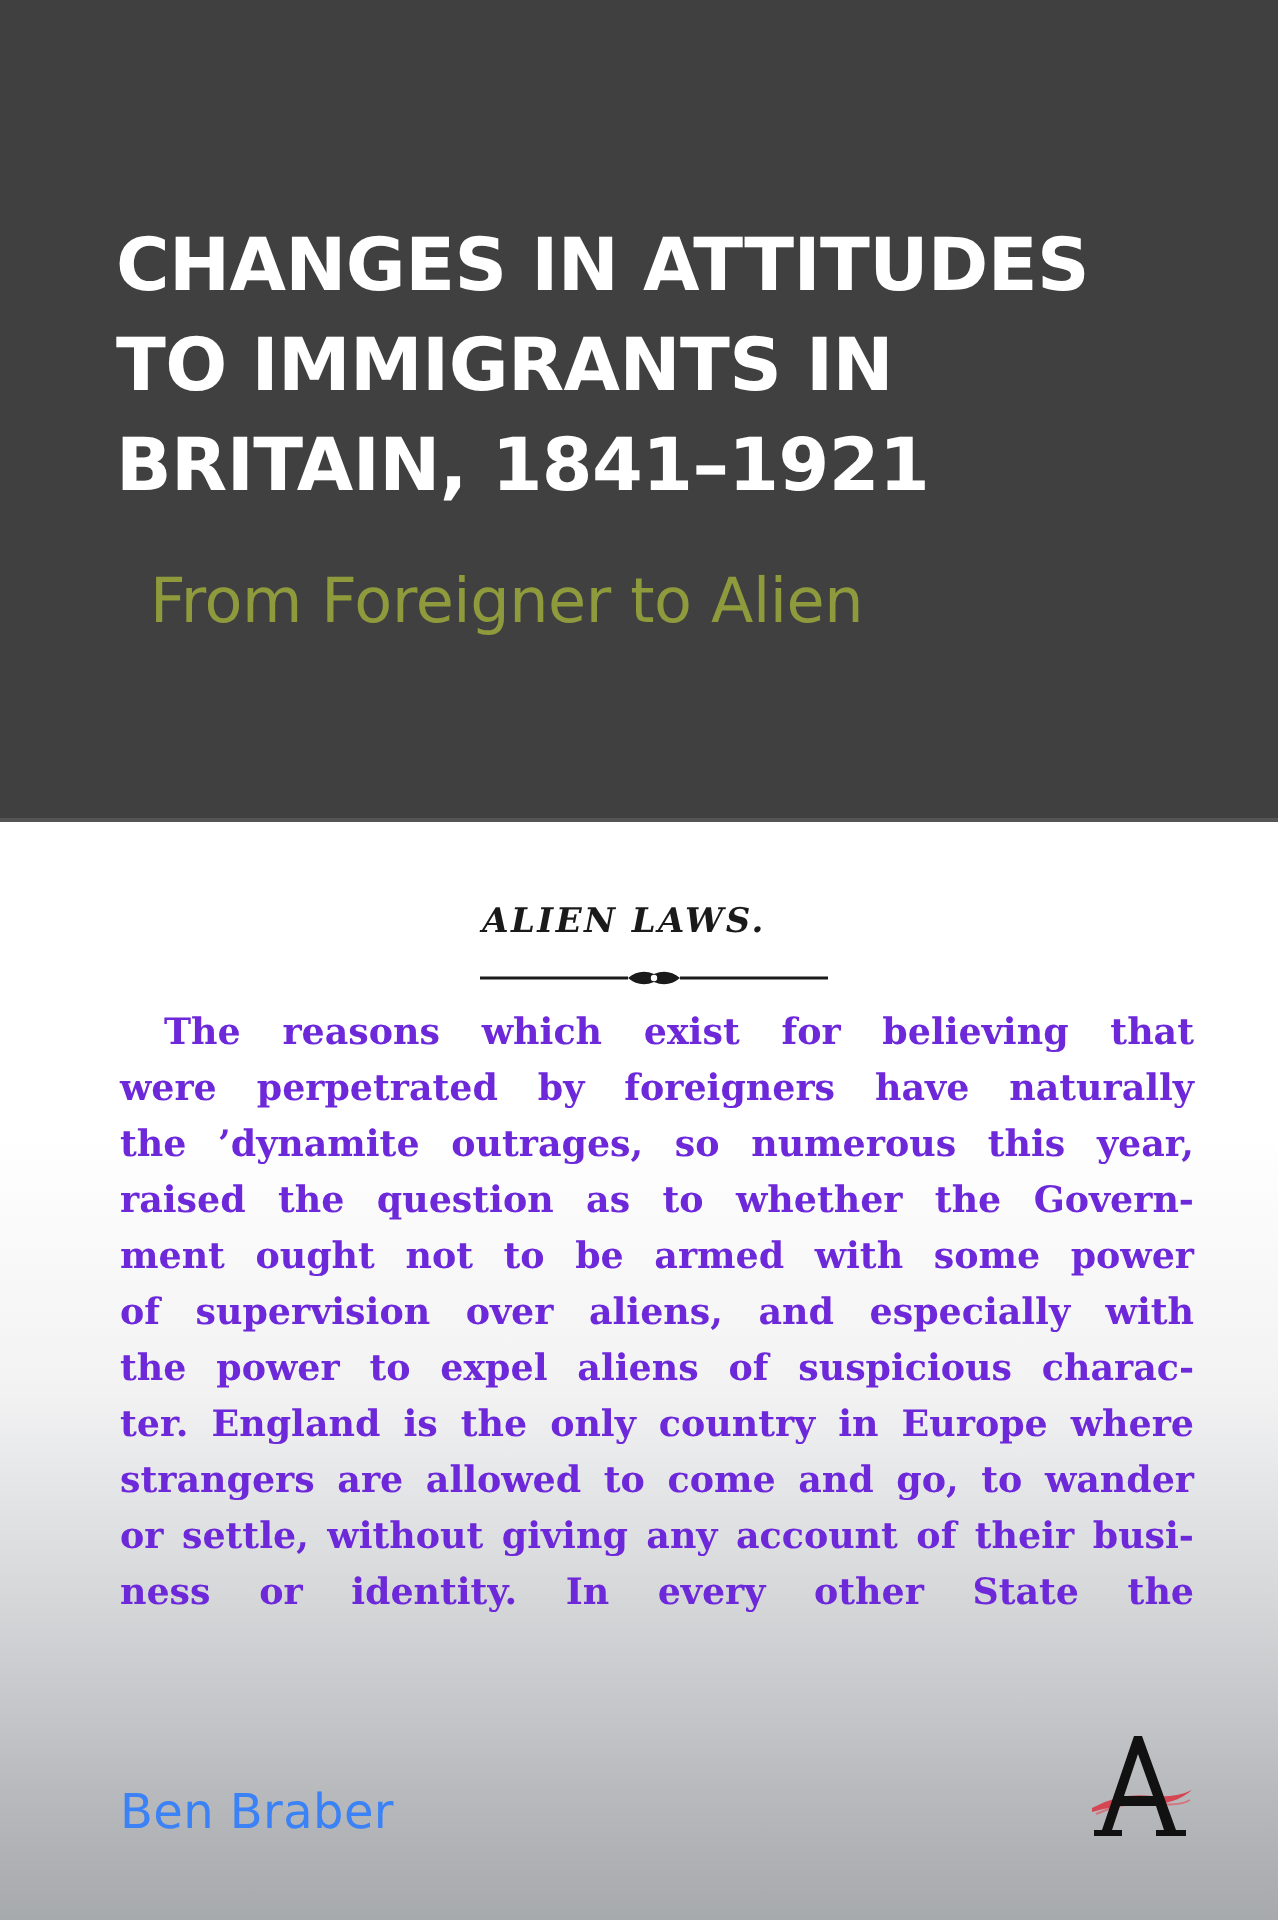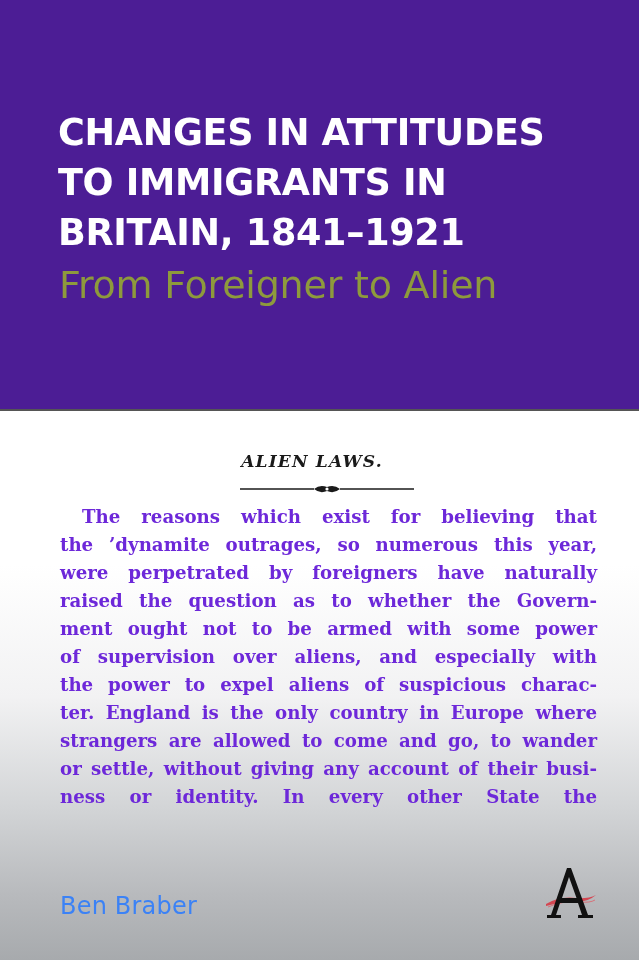--- a/index.html
+++ b/index.html
@@ -18,21 +18,21 @@
       left: 0; top: 0;
       width: 639px;
       height: 960px;
       overflow: hidden;
     }
     .top-panel {
       position: absolute;
       left: 0; top: 0;
       width: 639px;
       height: 411px;
-      background: #4c1d95;
+      background: #404040;
     }
     .title {
       position: absolute;
       left: 58px;
       top: 108px;
       width: 560px;
       margin: 0;
       font-family: "DejaVu Sans", sans-serif;
       font-weight: bold;
       font-size: 36.5px;
@@ -41,24 +41,24 @@
       color: #ffffff;
       white-space: nowrap;
     }
     .title-line {
       display: block;
     }
     .subtitle {
       position: absolute;
       left: 59px;
       top: 263px;
-      margin: 0;
+      margin: 16px;
       font-family: "DejaVu Sans", sans-serif;
       font-weight: normal;
-      font-size: 38px;
+      font-size: 31px;
       line-height: 44px;
       letter-spacing: -0.2px;
       color: #8e9a3c;
       white-space: nowrap;
     }
     .bottom-panel {
       position: absolute;
       left: 0; top: 411px;
       width: 639px;
       height: 549px;
@@ -157,22 +157,22 @@
 
     <svg class="ornament" viewBox="0 0 174 10" xmlns="http://www.w3.org/2000/svg">
       <line x1="0" y1="5" x2="74" y2="5" stroke="#1a1a1a" stroke-width="1.6"></line>
       <line x1="100" y1="5" x2="174" y2="5" stroke="#1a1a1a" stroke-width="1.6"></line>
       <path d="M74 5 Q80 0 87 3 Q94 0 100 5 Q94 10 87 7 Q80 10 74 5 Z" fill="#1a1a1a"></path>
       <circle cx="87" cy="5" r="1.6" fill="#ffffff"></circle>
     </svg>
 
     <div class="article-body">
       <span class="article-line indent">The reasons which exist for believing that</span>
+      <span class="article-line">were perpetrated by foreigners have naturally</span>
       <span class="article-line">the ’dynamite outrages, so numerous this year,</span>
-      <span class="article-line">were perpetrated by foreigners have naturally</span>
       <span class="article-line">raised the question as to whether the Govern-</span>
       <span class="article-line">ment ought not to be armed with some power</span>
       <span class="article-line">of supervision over aliens, and especially with</span>
       <span class="article-line">the power to expel aliens of suspicious charac-</span>
       <span class="article-line">ter. England is the only country in Europe where</span>
       <span class="article-line">strangers are allowed to come and go, to wander</span>
       <span class="article-line">or settle, without giving any account of their busi-</span>
       <span class="article-line">ness or identity. In every other State the</span>
     </div>
   </div>

